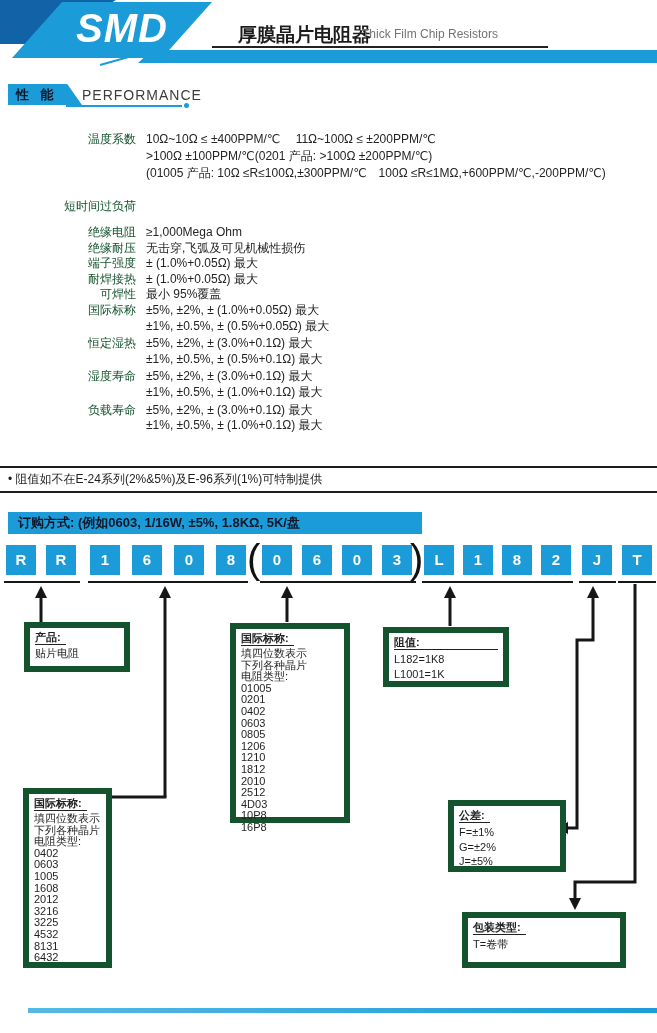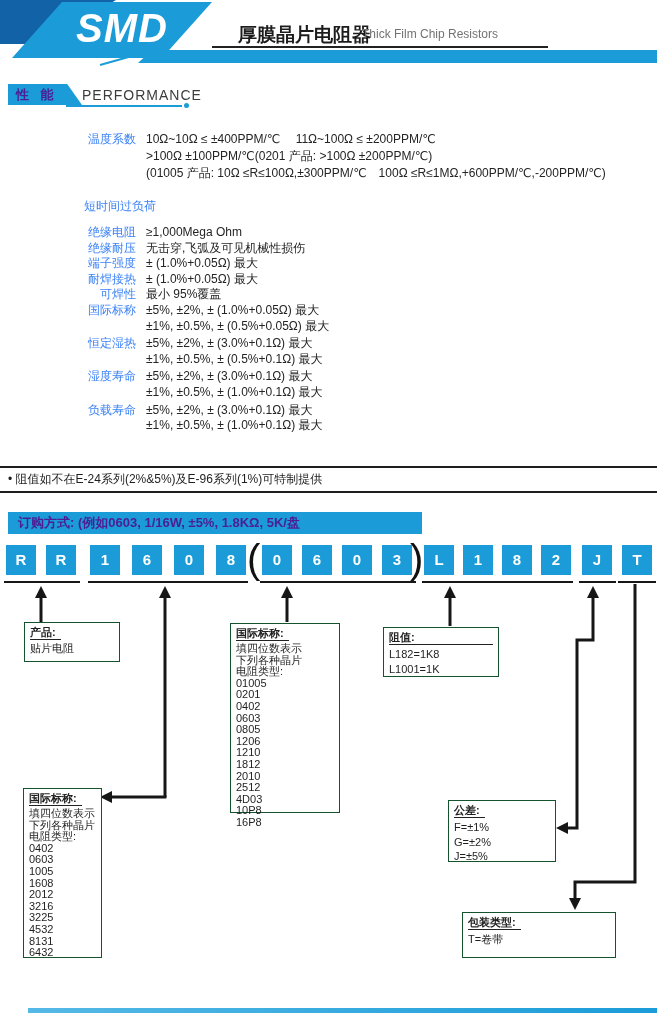--- a/index.html
+++ b/index.html
@@ -9,50 +9,50 @@
 
   
   #hdr-svg{position:absolute;top:0;left:0;}
   .logo-text{position:absolute;top:6px;left:76px;width:130px;font-size:40px;font-weight:bold;
              font-style:italic;color:#fff;letter-spacing:1px;}
   .title-zh{position:absolute;top:22px;left:214px;font-size:19px;font-weight:bold;color:#1c1c1c;margin-left:24px;}
   .title-en{position:absolute;top:27px;left:362px;font-size:12px;color:#737373;}
 
   
   .sec-tab{position:absolute;top:84px;left:8px;width:66px;height:21px;background:#1b9cd8;
-           clip-path:polygon(0 0,80% 0,100% 100%,0 100%);color:#4c1d95;font-size:13px;font-weight:bold;
+           clip-path:polygon(0 0,80% 0,100% 100%,0 100%);color:#0f172a;font-size:13px;font-weight:bold;
            line-height:21px;padding-left:8px;letter-spacing:4px;}
   .sec-en{position:absolute;top:87px;left:82px;font-size:14px;color:#3c3c3c;letter-spacing:1px;}
   .sec-rule{position:absolute;top:105px;left:66px;width:116px;height:2px;background:#1b9cd8;}
   .sec-dot{position:absolute;top:103px;left:184px;width:5px;height:5px;border-radius:50%;background:#1b9cd8;}
 
   
   #perf{position:absolute;top:131px;left:0;width:657px;font-size:12px;}
   .pr{display:flex;}
-  .pr .lbl{width:136px;text-align:right;padding-right:10px;flex:none;line-height:17px;color:#3b82f6;}
+  .pr .lbl{width:136px;text-align:right;padding-right:10px;flex:none;line-height:17px;color:#14532d;}
   .pr .vals{line-height:17px;color:#242424;white-space:nowrap;}
   .pr.tight .lbl,.pr.tight .vals{line-height:15.6px;}
-  .mb16{margin-bottom:16px;} .mb10{margin-bottom:10px;padding-left:20px;} .mb2{margin-bottom:2px;}
+  .mb16{margin-bottom:16px;} .mb10{margin-bottom:10px;} .mb2{margin-bottom:2px;}
 
   
   #note{position:absolute;top:466px;left:0;width:641px;border-top:2px solid #1e1e1e;
         border-bottom:2px solid #1e1e1e;padding:3px 8px;font-size:12px;color:#1e1e1e;}
 
   
   #order-bar{position:absolute;top:512px;left:8px;width:404px;height:22px;background:#1b9cd8;
-             color:#4c1d95;font-size:13px;font-weight:bold;line-height:22px;padding-left:10px;}
+             color:#0f172a;font-size:13px;font-weight:bold;line-height:22px;padding-left:10px;}
 
   
   .cbox{position:absolute;top:545px;width:30px;height:30px;background:#1b9cd8;color:#fff;
         font-size:15px;font-weight:bold;text-align:center;line-height:30px;}
   .paren{position:absolute;top:539px;font-size:40px;font-weight:400;color:#111;line-height:40px;}
   .uline{position:absolute;top:581px;height:2px;background:#161616;}
 
   
-  .cob{position:absolute;border:1px solid #14532d;background:#fff;padding:3px 5px;font-size:11px;
+  .cob{position:absolute;border:6px solid #14532d;background:#fff;padding:3px 5px;font-size:11px;
        line-height:12px;color:#1f1f1f;}
   .cob .ttl{font-weight:bold;border-bottom:1.5px solid #222;display:inline-block;padding-right:5px;
             margin-bottom:2px;line-height:13px;}
   .cob .ttl.full{display:block;padding-right:0;}
   .cob .ln{white-space:nowrap;}
   .lh13 .ln{line-height:14.5px;}
   .lh115 .ln{line-height:11.6px;}
 
   #bottom-bar{position:absolute;top:1008px;left:28px;width:629px;height:5px;
               background:linear-gradient(90deg,#55b9e6,#1b9cd8);}

